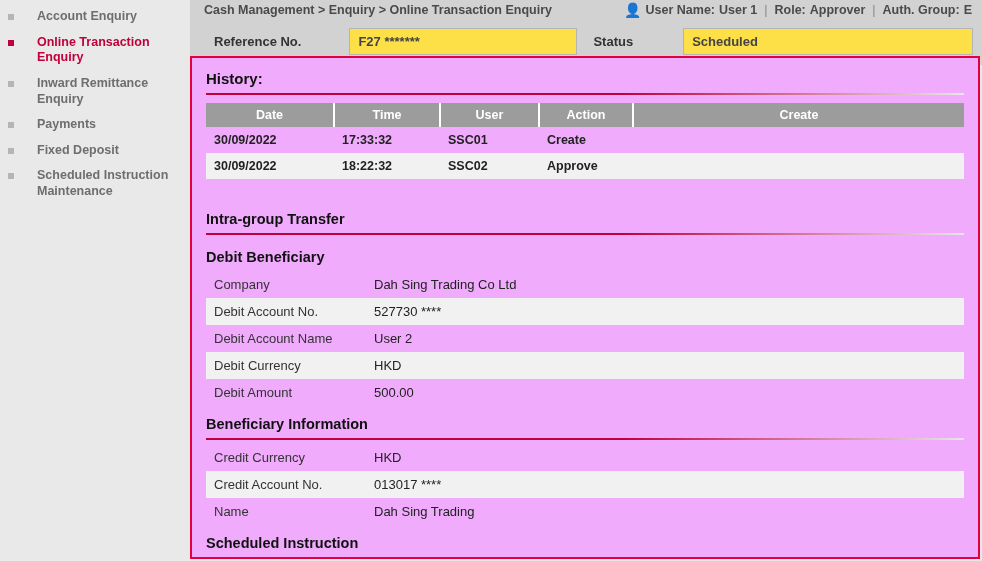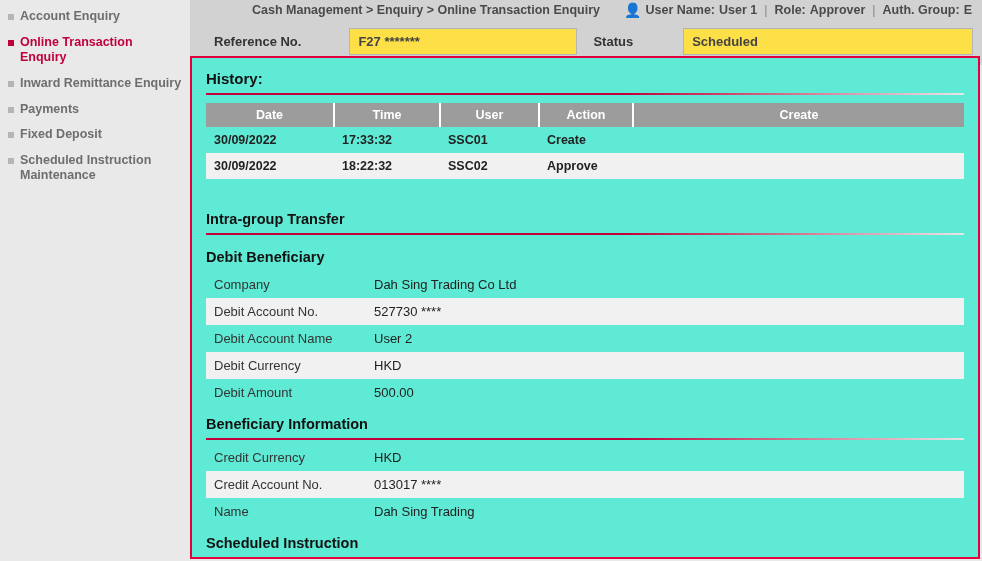--- a/index.html
+++ b/index.html
@@ -1,45 +1,45 @@
 <!DOCTYPE html>
 <html><head>
 <meta charset="utf-8">
 <style>
   * { box-sizing: border-box; margin: 0; padding: 0; }
   body { font-family: Arial, Helvetica, sans-serif; font-size: 13px; color: #333; background: #e9e9e9; }
   .app { width: 982px; height: 561px; position: relative; overflow: hidden; }
 
   
   .sidebar { position: absolute; left: 0; top: 0; width: 190px; height: 100%; background: #e9e9e9; padding: 4px 6px; }
-  .side-item { display: flex; align-items: flex-start; gap: 6px; padding: 5px 2px; color: #6e6e6e; font-weight: bold; font-size: 12.5px; cursor: pointer; line-height: 1.25; }
+  .side-item { display: flex; align-items: flex-start; gap: 23px; padding: 5px 2px; color: #6e6e6e; font-weight: bold; font-size: 12.5px; cursor: pointer; line-height: 1.25; }
   .side-item .bullet { width: 6px; height: 6px; background: #b5b5b5; margin-top: 5px; flex: 0 0 6px; }
   .side-item.active { color: #c0003a; }
   .side-item.active .bullet { background: #c0003a; }
 
   
   .main { position: absolute; left: 190px; top: 0; width: 792px; height: 100%; }
 
   
   .topbar { display: flex; align-items: center; justify-content: space-between; padding: 2px 10px 4px 14px; color: #555; background: #d2d2d2; }
-  .breadcrumb { font-weight: bold; font-size: 12.5px; color: #4a4a4a; margin-left: 48px; }
+  .breadcrumb { font-weight: bold; font-size: 12.5px; color: #4a4a4a; }
   .userinfo { font-size: 12.5px; font-weight: bold; color: #4a4a4a; display: flex; align-items: center; gap: 4px; }
   .userinfo .sep { color: #888; margin: 0 3px; font-weight: normal; }
   .person-icon { color: #c0003a; font-size: 14px; }
 
   
   .filter-row { display: flex; align-items: center; padding: 6px 8px 10px 24px; gap: 10px; background: #d2d2d2; }
   .filter-label { font-weight: bold; font-size: 13px; color: #333; }
   .filter-input { border: 1px solid #b5b5b5; background: #fde047; padding: 5px 8px; font-weight: bold; font-size: 13px; color: #444; }
   .ref-input { width: 228px; margin-left: 38px; }
   .status-label { margin-left: 6px; }
   .status-input { width: 290px; margin-left: 40px; }
 
   
-  .panel { position: absolute; left: 0; top: 56px; width: 790px; height: 503px; border: 2px solid #e4003f; background: #5eead4; overflow: hidden; }
+  .panel { position: absolute; left: 0; top: 56px; width: 790px; height: 503px; border: 2px solid #e4003f; background: #f0abfc; overflow: hidden; }
   .panel-inner { padding: 8px 14px 0 14px; }
 
   .section-title { font-weight: bold; font-size: 15px; color: #111; padding: 4px 0 6px 0; }
   .rule { height: 2px; background: linear-gradient(to right, #c0003a 0%, #c0003a 55%, #e6e6e6 100%); margin-bottom: 8px; }
   .rule.sml { margin-bottom: 4px; }
 
   
   table.hist { width: 100%; border-collapse: collapse; font-size: 12.5px; }
   table.hist th { background: #9c9c9c; color: #fff; font-weight: bold; padding: 5px 6px; text-align: center; border-right: 2px solid #fff; }
   table.hist th:last-child { border-right: none; }

